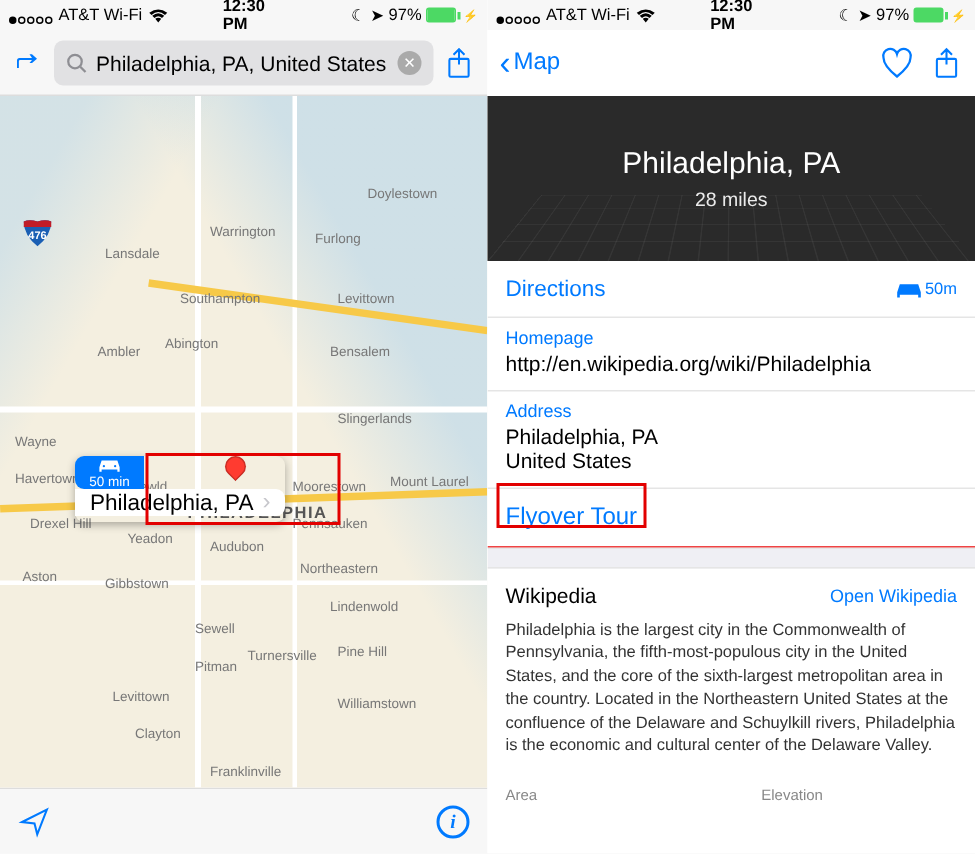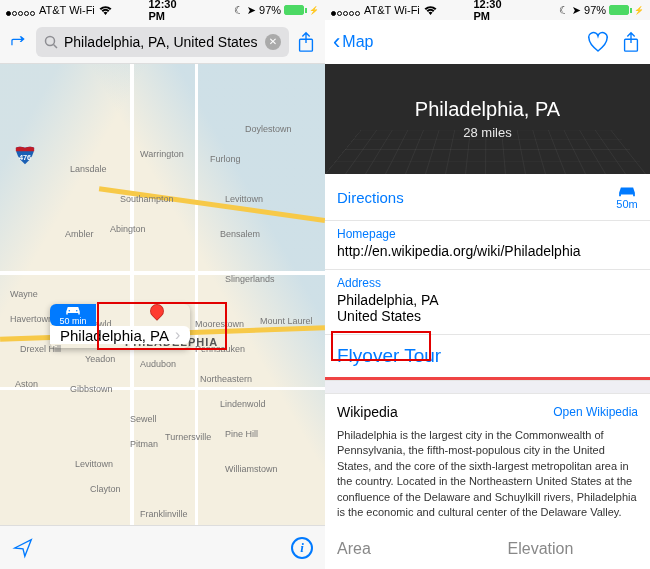--- a/index.html
+++ b/index.html
@@ -70,33 +70,33 @@
 .hero-grid { position: absolute; inset: 0; background-image:
   repeating-linear-gradient(to right, rgba(255,255,255,0.05) 0 1px, transparent 1px 20px),
   repeating-linear-gradient(to bottom, rgba(255,255,255,0.05) 0 1px, transparent 1px 20px);
   transform: perspective(200px) rotateX(45deg) translateY(30px); transform-origin: bottom; }
 .hero-title { font-size: 20px; font-weight: 400; z-index: 1; }
 .hero-sub { font-size: 13px; opacity: 0.9; z-index: 1; margin-top: 4px; }
 
 .detail-body { flex: 1; overflow-y: auto; background: #fff; }
 .row { padding: 10px 12px; border-bottom: 1px solid #e5e5e5; display: flex; align-items: center; justify-content: space-between; }
 .row-label { color: #007aff; font-size: 15px; }
-.drive-mini { display: flex; flex-direction: column; align-items: center; color: #007aff; font-size: 11px; }
+.drive-mini { display: flex; flex-direction: row; align-items: center; color: #007aff; font-size: 11px; }
 .drive-mini svg { width: 22px; height: 14px; }
 .section-sm { padding: 6px 12px 2px; font-size: 12px; color: #007aff; }
 .section-val { padding: 0 12px 10px; font-size: 14px; color: #000; border-bottom: 1px solid #e5e5e5; }
-.flyover-row { padding: 10px 12px; color: #007aff; font-size: 19px; border-bottom: 3px solid #ef4444; position: relative; }
+.flyover-row { padding: 10px 12px; color: #007aff; font-size: 16px; border-bottom: 1px solid #ef4444; position: relative; }
 .red-frame.f2 { left: 6px; width: 100px; height: 30px; top: -4px; }
 .spacer { height: 14px; background: #efeff4; border-top: 1px solid #e5e5e5; border-bottom: 1px solid #e5e5e5; }
 .wiki-head { display: flex; justify-content: space-between; align-items: center; padding: 10px 12px 4px; }
 .wiki-title { font-size: 14px; color: #000; }
 .wiki-open { font-size: 12px; color: #007aff; }
 .wiki-text { padding: 4px 12px 12px; font-size: 11px; color: #333; line-height: 1.4; }
 .stats-row { display: flex; padding: 8px 12px; gap: 40px; }
-.stat-label { font-size: 16px; color: #888; flex: 1; }
+.stat-label { font-size: 10px; color: #888; flex: 1; }
 
 svg { display: block; }
 </style>
 </head>
 <body>
 
 <div class="screen">
   <div class="status-bar">
     <div class="status-left">
       <div class="signal-dots">

